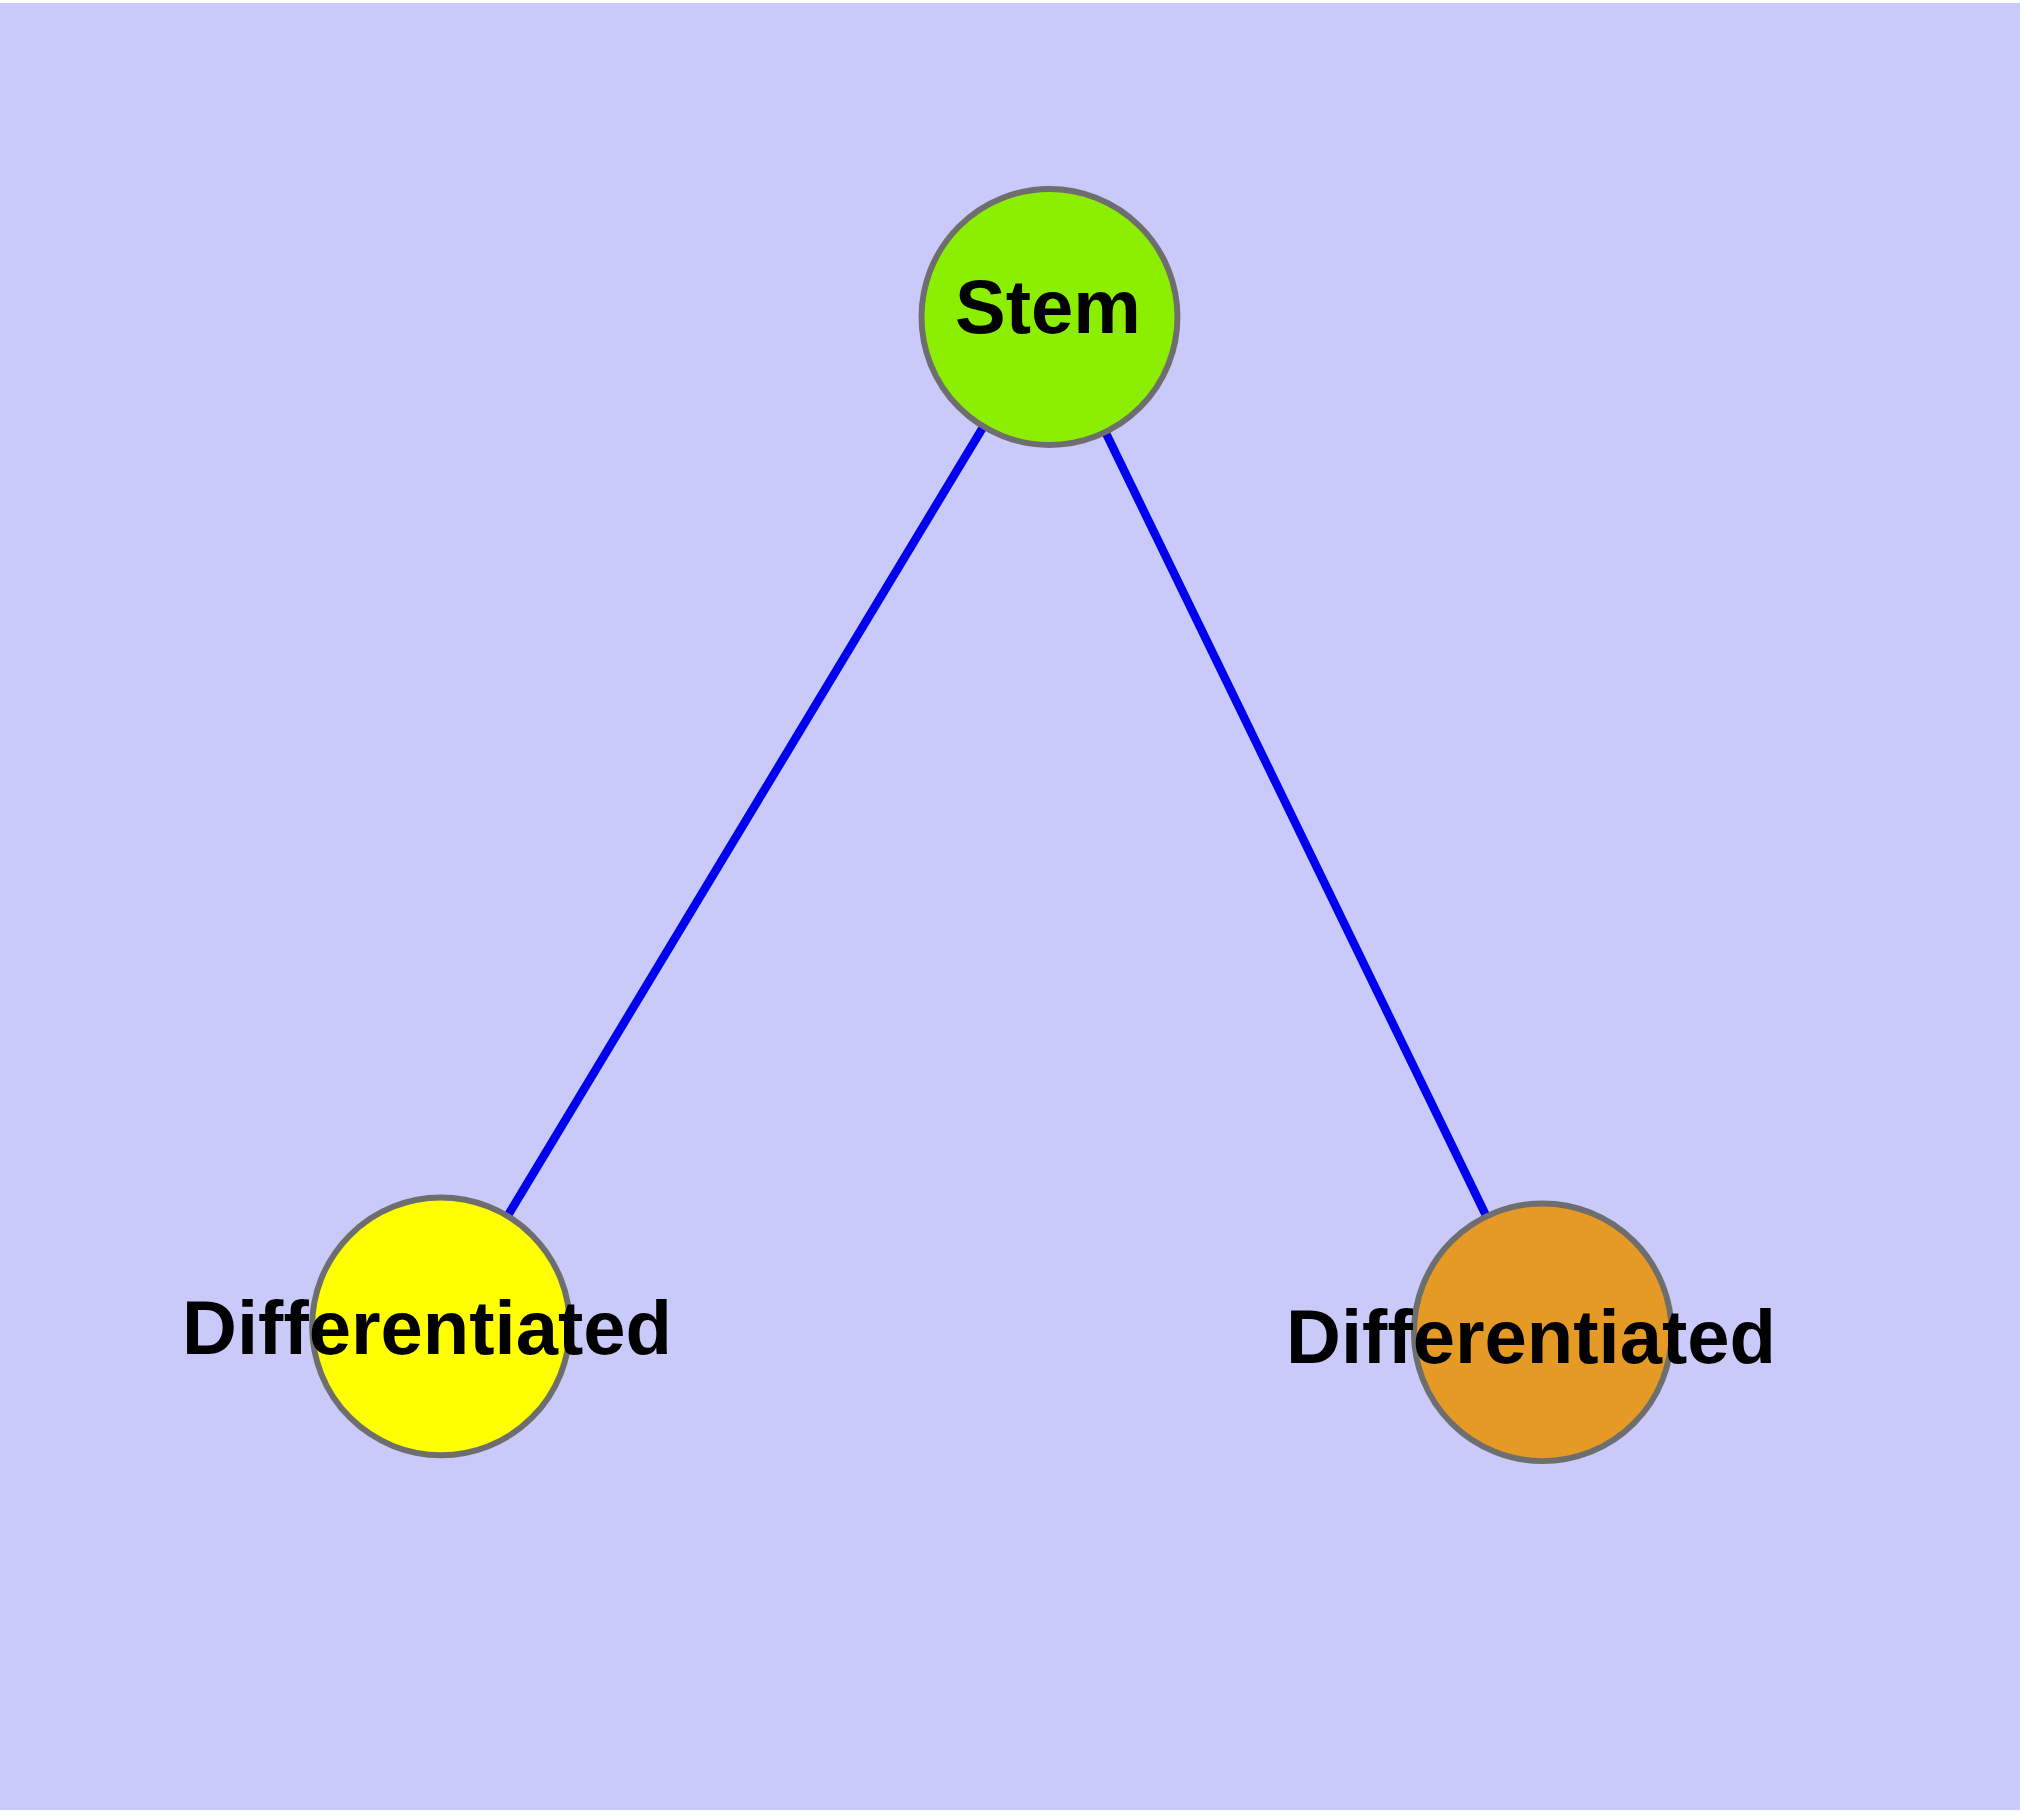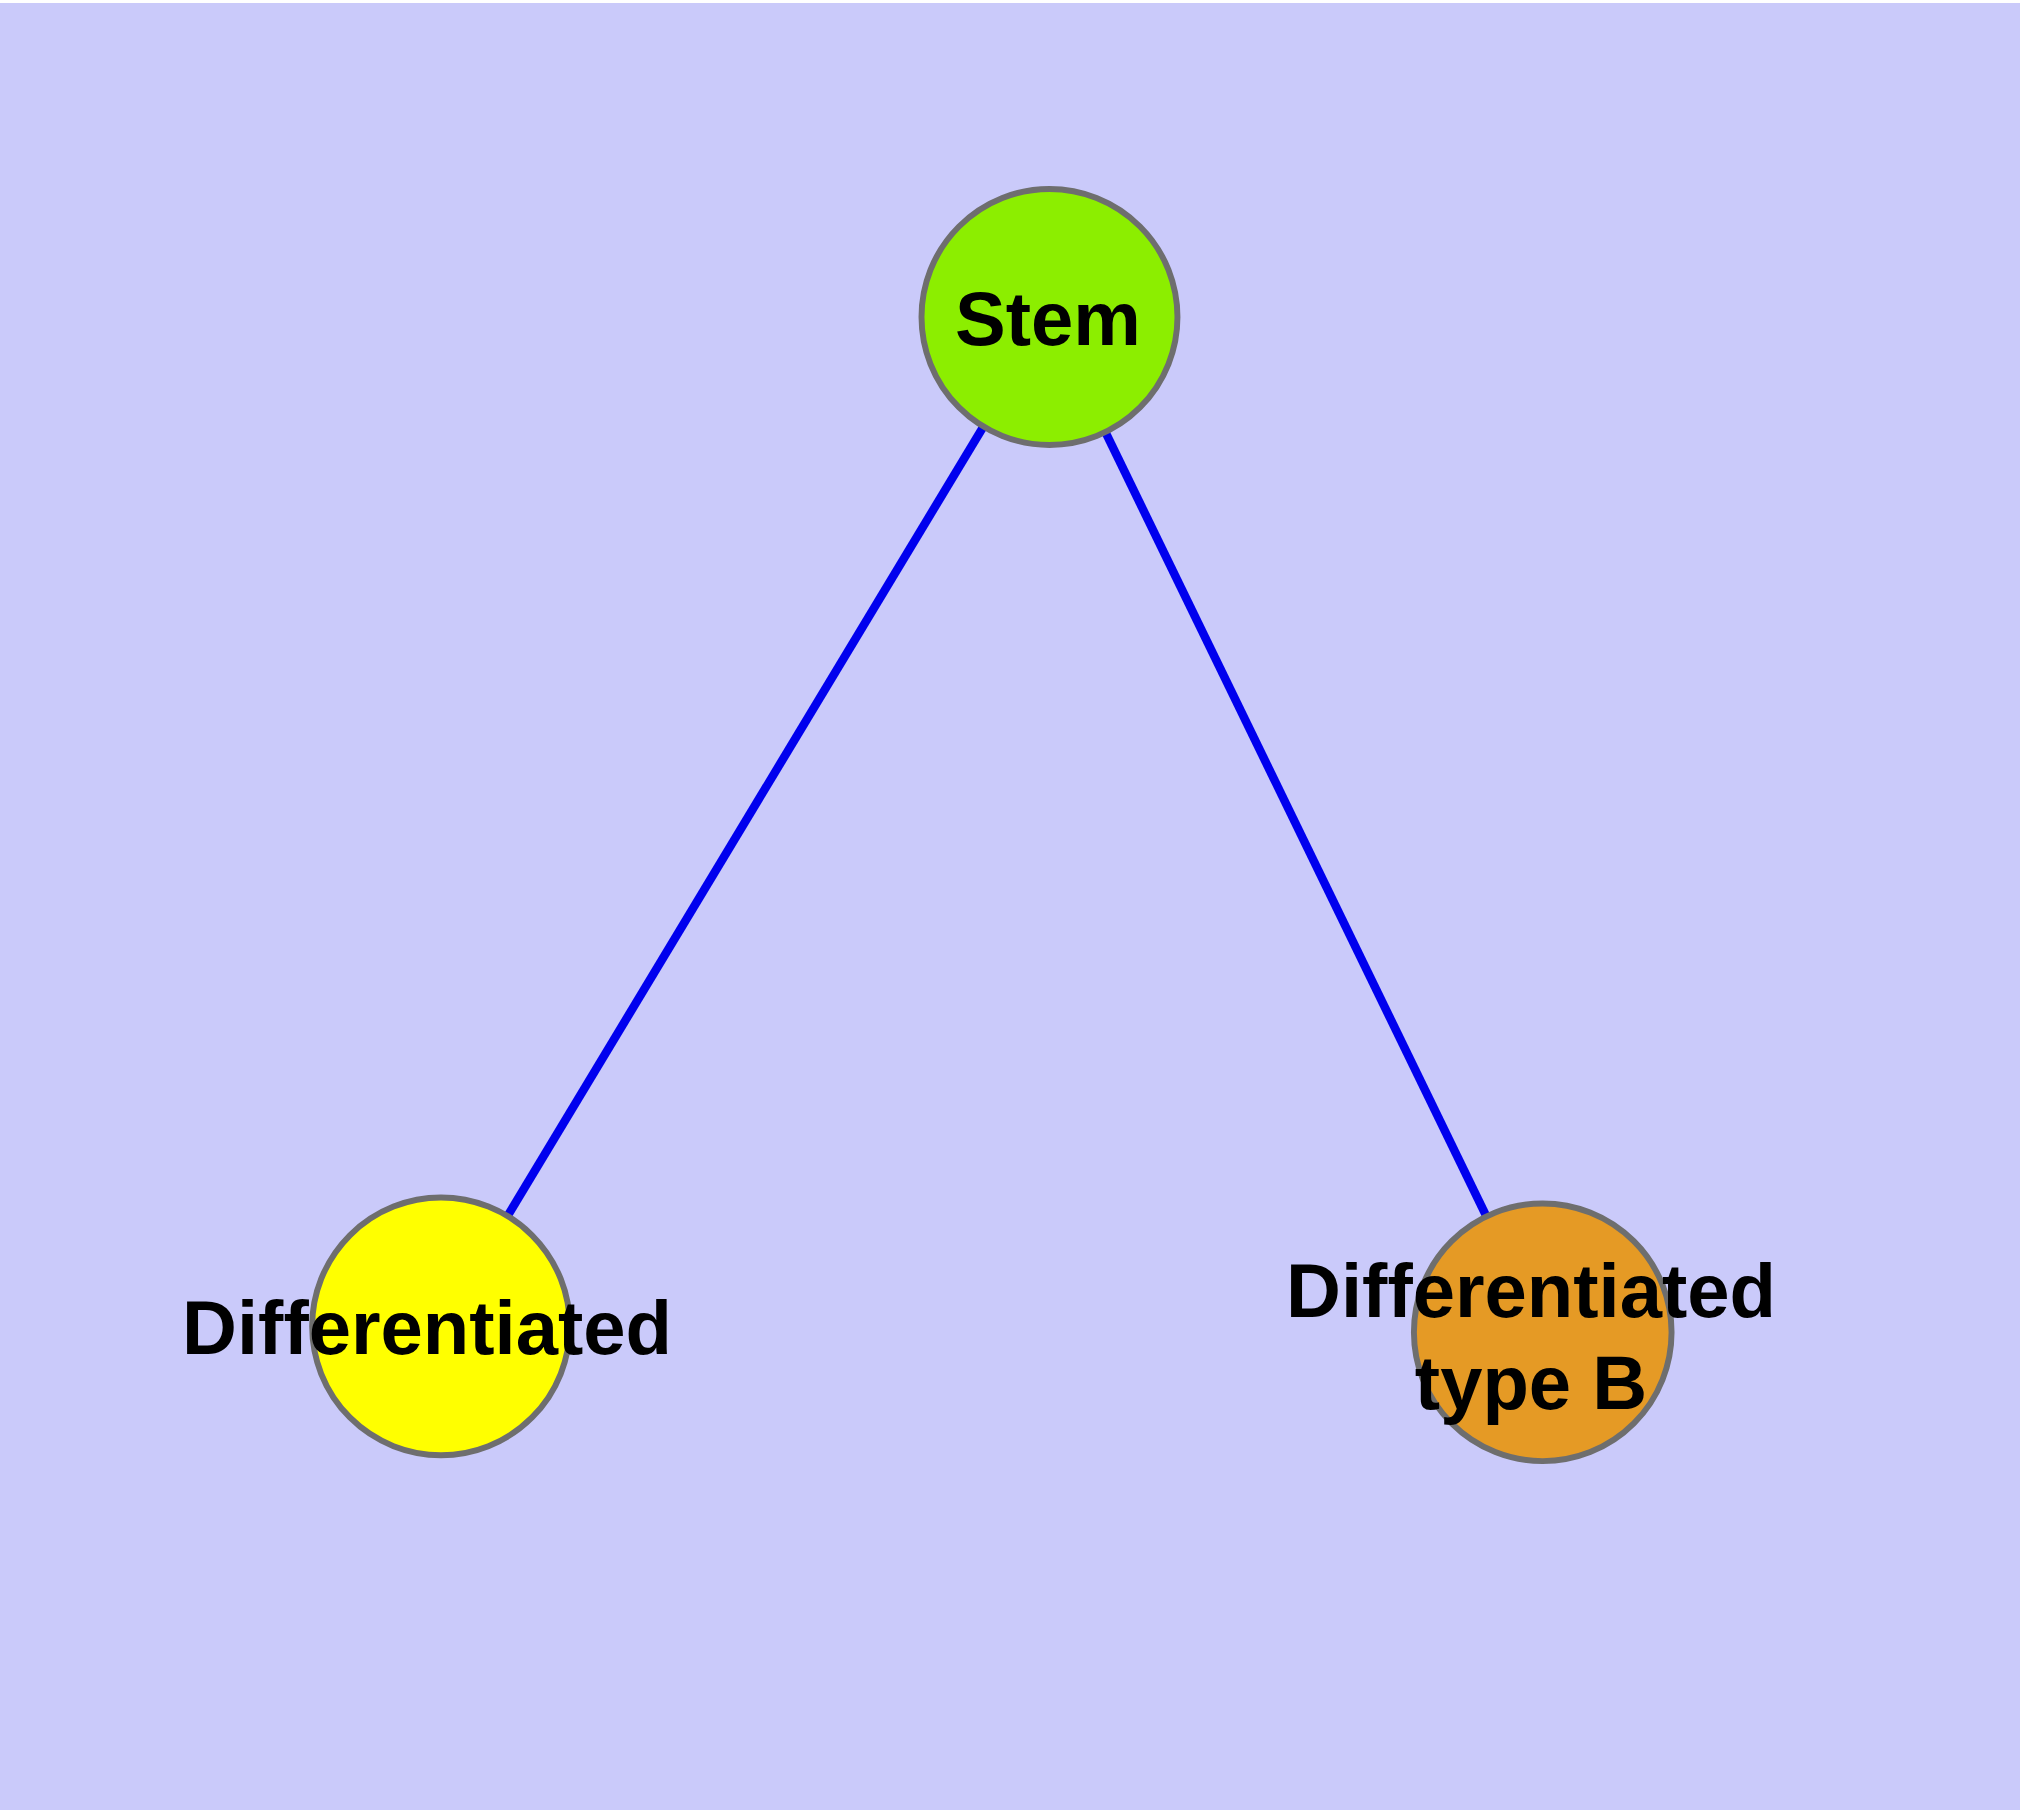--- a/index.html
+++ b/index.html
@@ -64,27 +64,26 @@
   <svg class="graph-svg" width="2021" height="1812" viewBox="0 0 2384 2138">
 
     <line x1="1238" y1="374" x2="520" y2="1565" stroke-width="10" stroke="#0000EE"></line>
     <line x1="1238" y1="374" x2="1820" y2="1572" stroke-width="10" stroke="#0000EE"></line>
 
     <circle cx="1238" cy="374" r="151" stroke-width="7" fill="#8CEE00" stroke="#6E6E6E"></circle>
     <circle cx="520" cy="1565" r="152" stroke-width="7" fill="#FFFF00" stroke="#6E6E6E"></circle>
     <circle cx="1820" cy="1572" r="152" stroke-width="7" fill="#E59A25" stroke="#6E6E6E"></circle>
   </svg>
 
-  <div class="node-label" style="left:1048px; top:319px;">
+  <div class="node-label" style="left:1048px; top:307px;">
     <div>Stem</div>
   </div>
 
   <div class="node-label" style="left:427px; top:1328px;">
     <div>Differentiated</div>
   </div>
 
   <div class="node-label" style="left:1531px; top:1337px;">
     <div>Differentiated</div>
-    <div>type B</div>
   </div>
 
 </div>
 
 
 </body></html>

